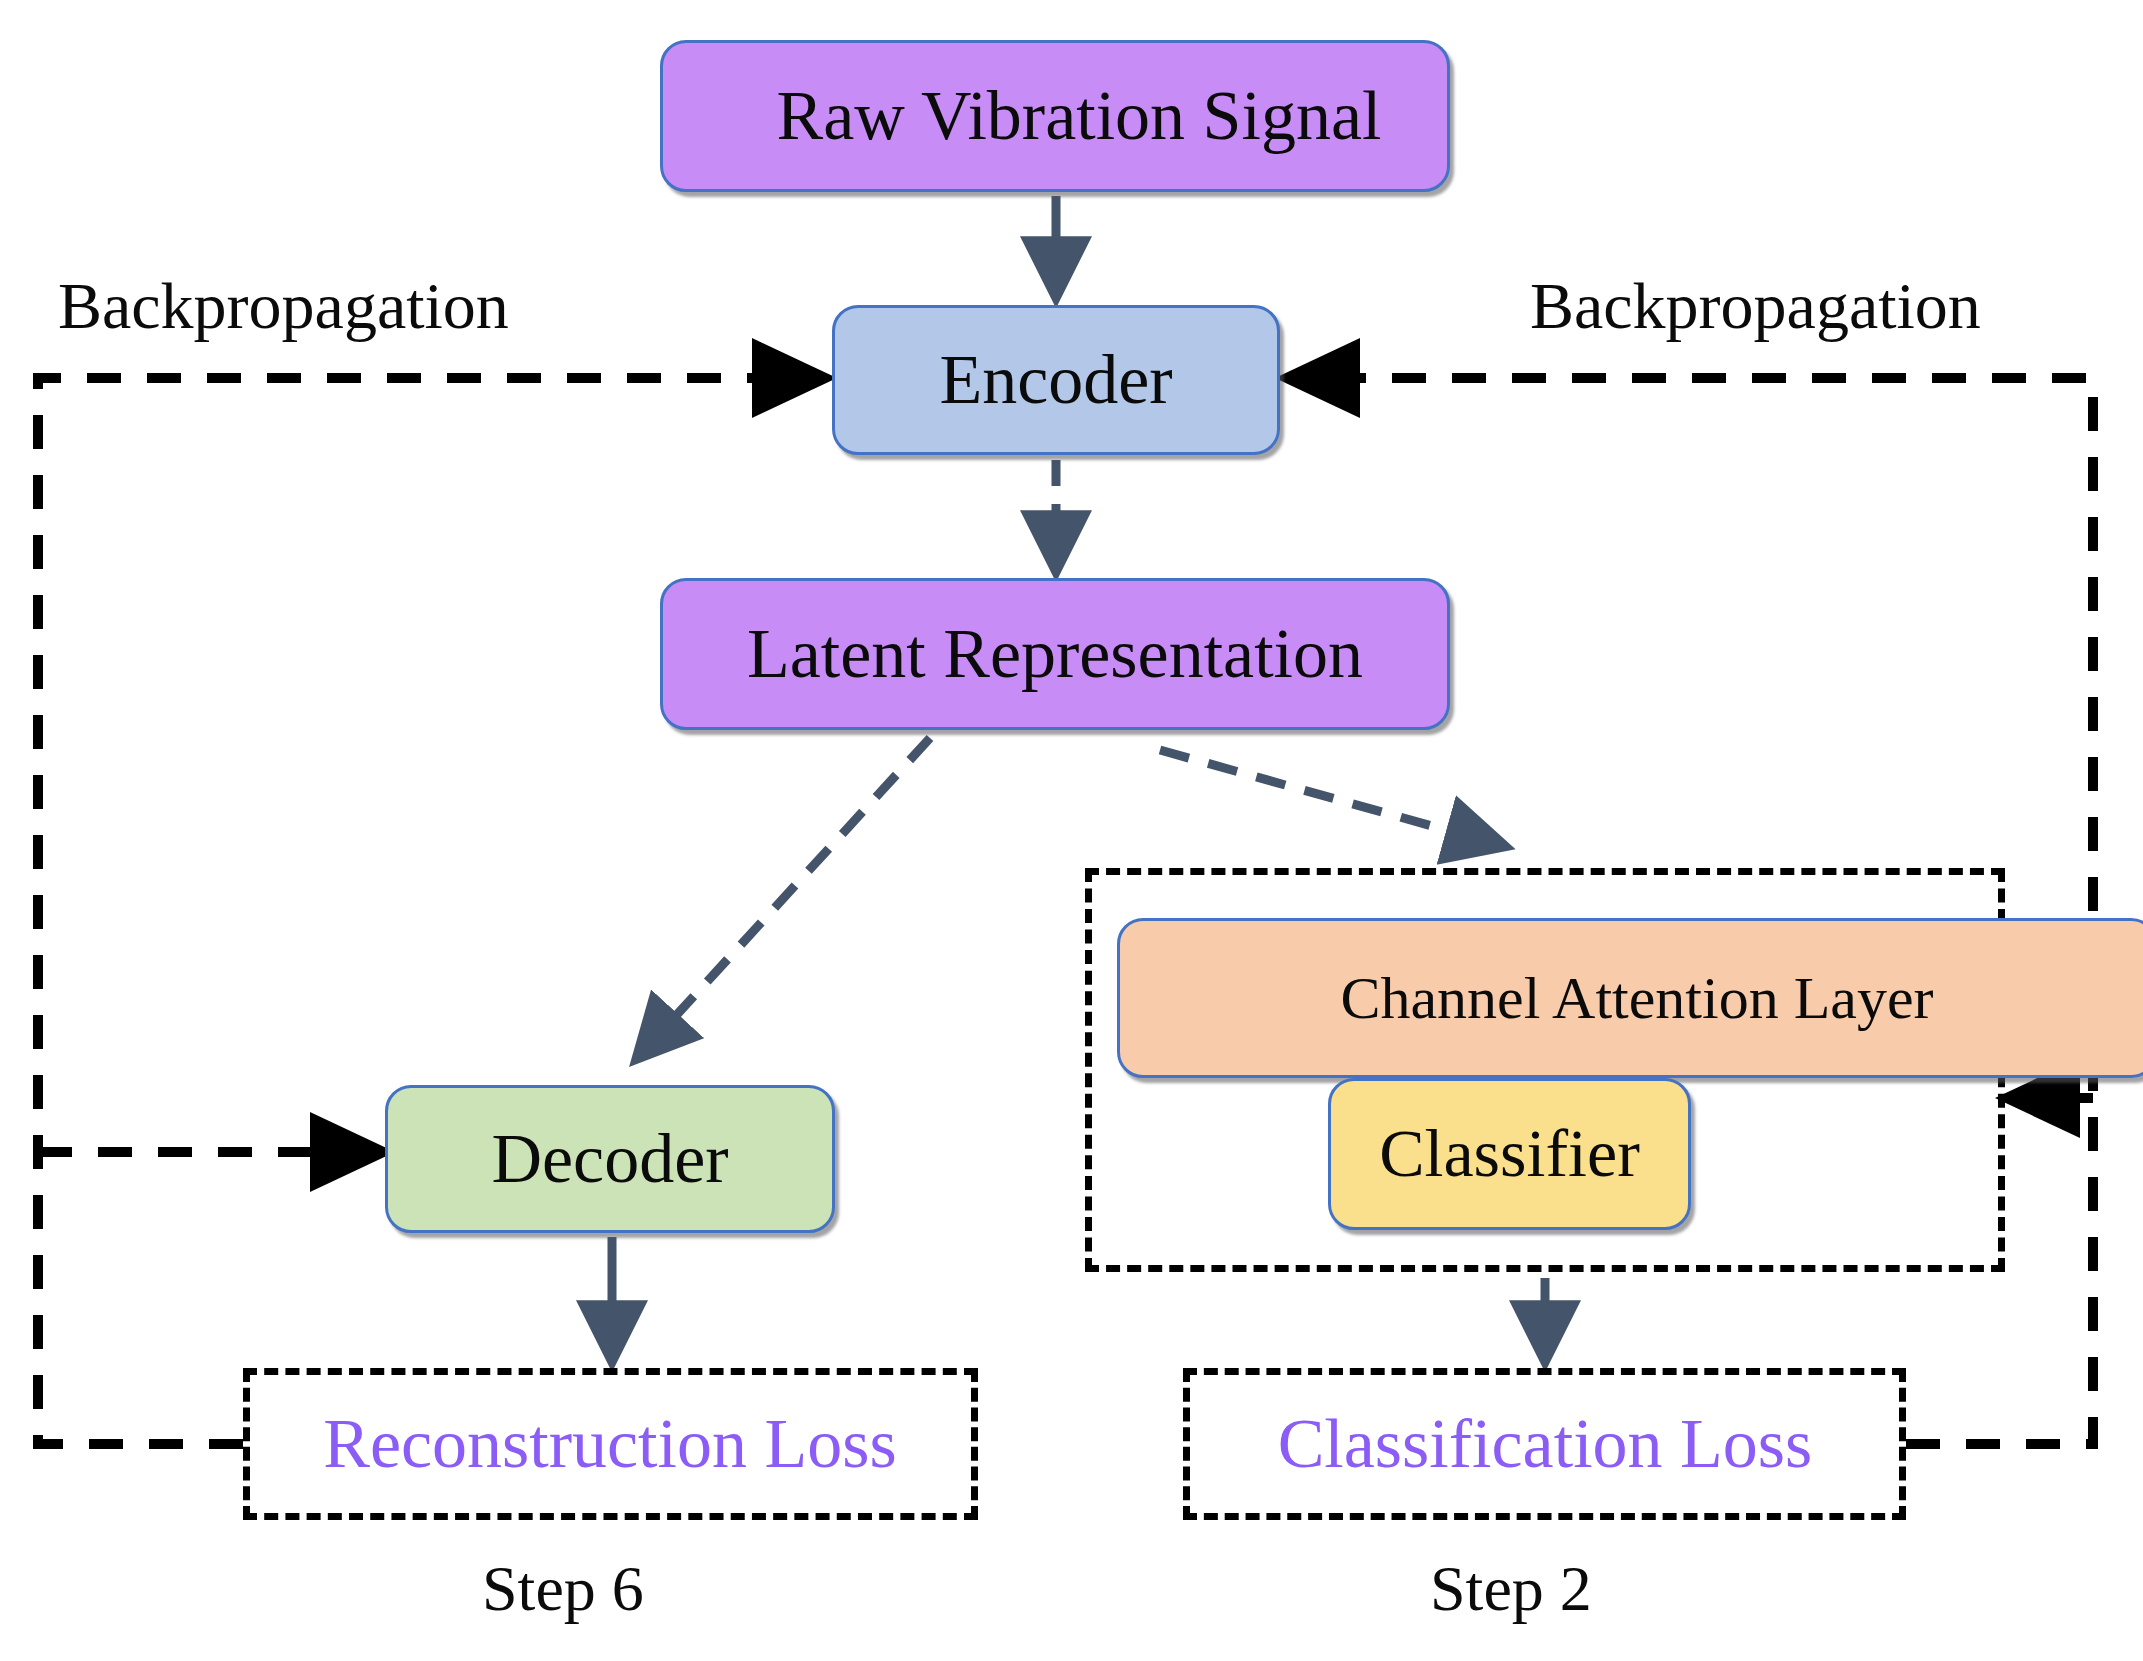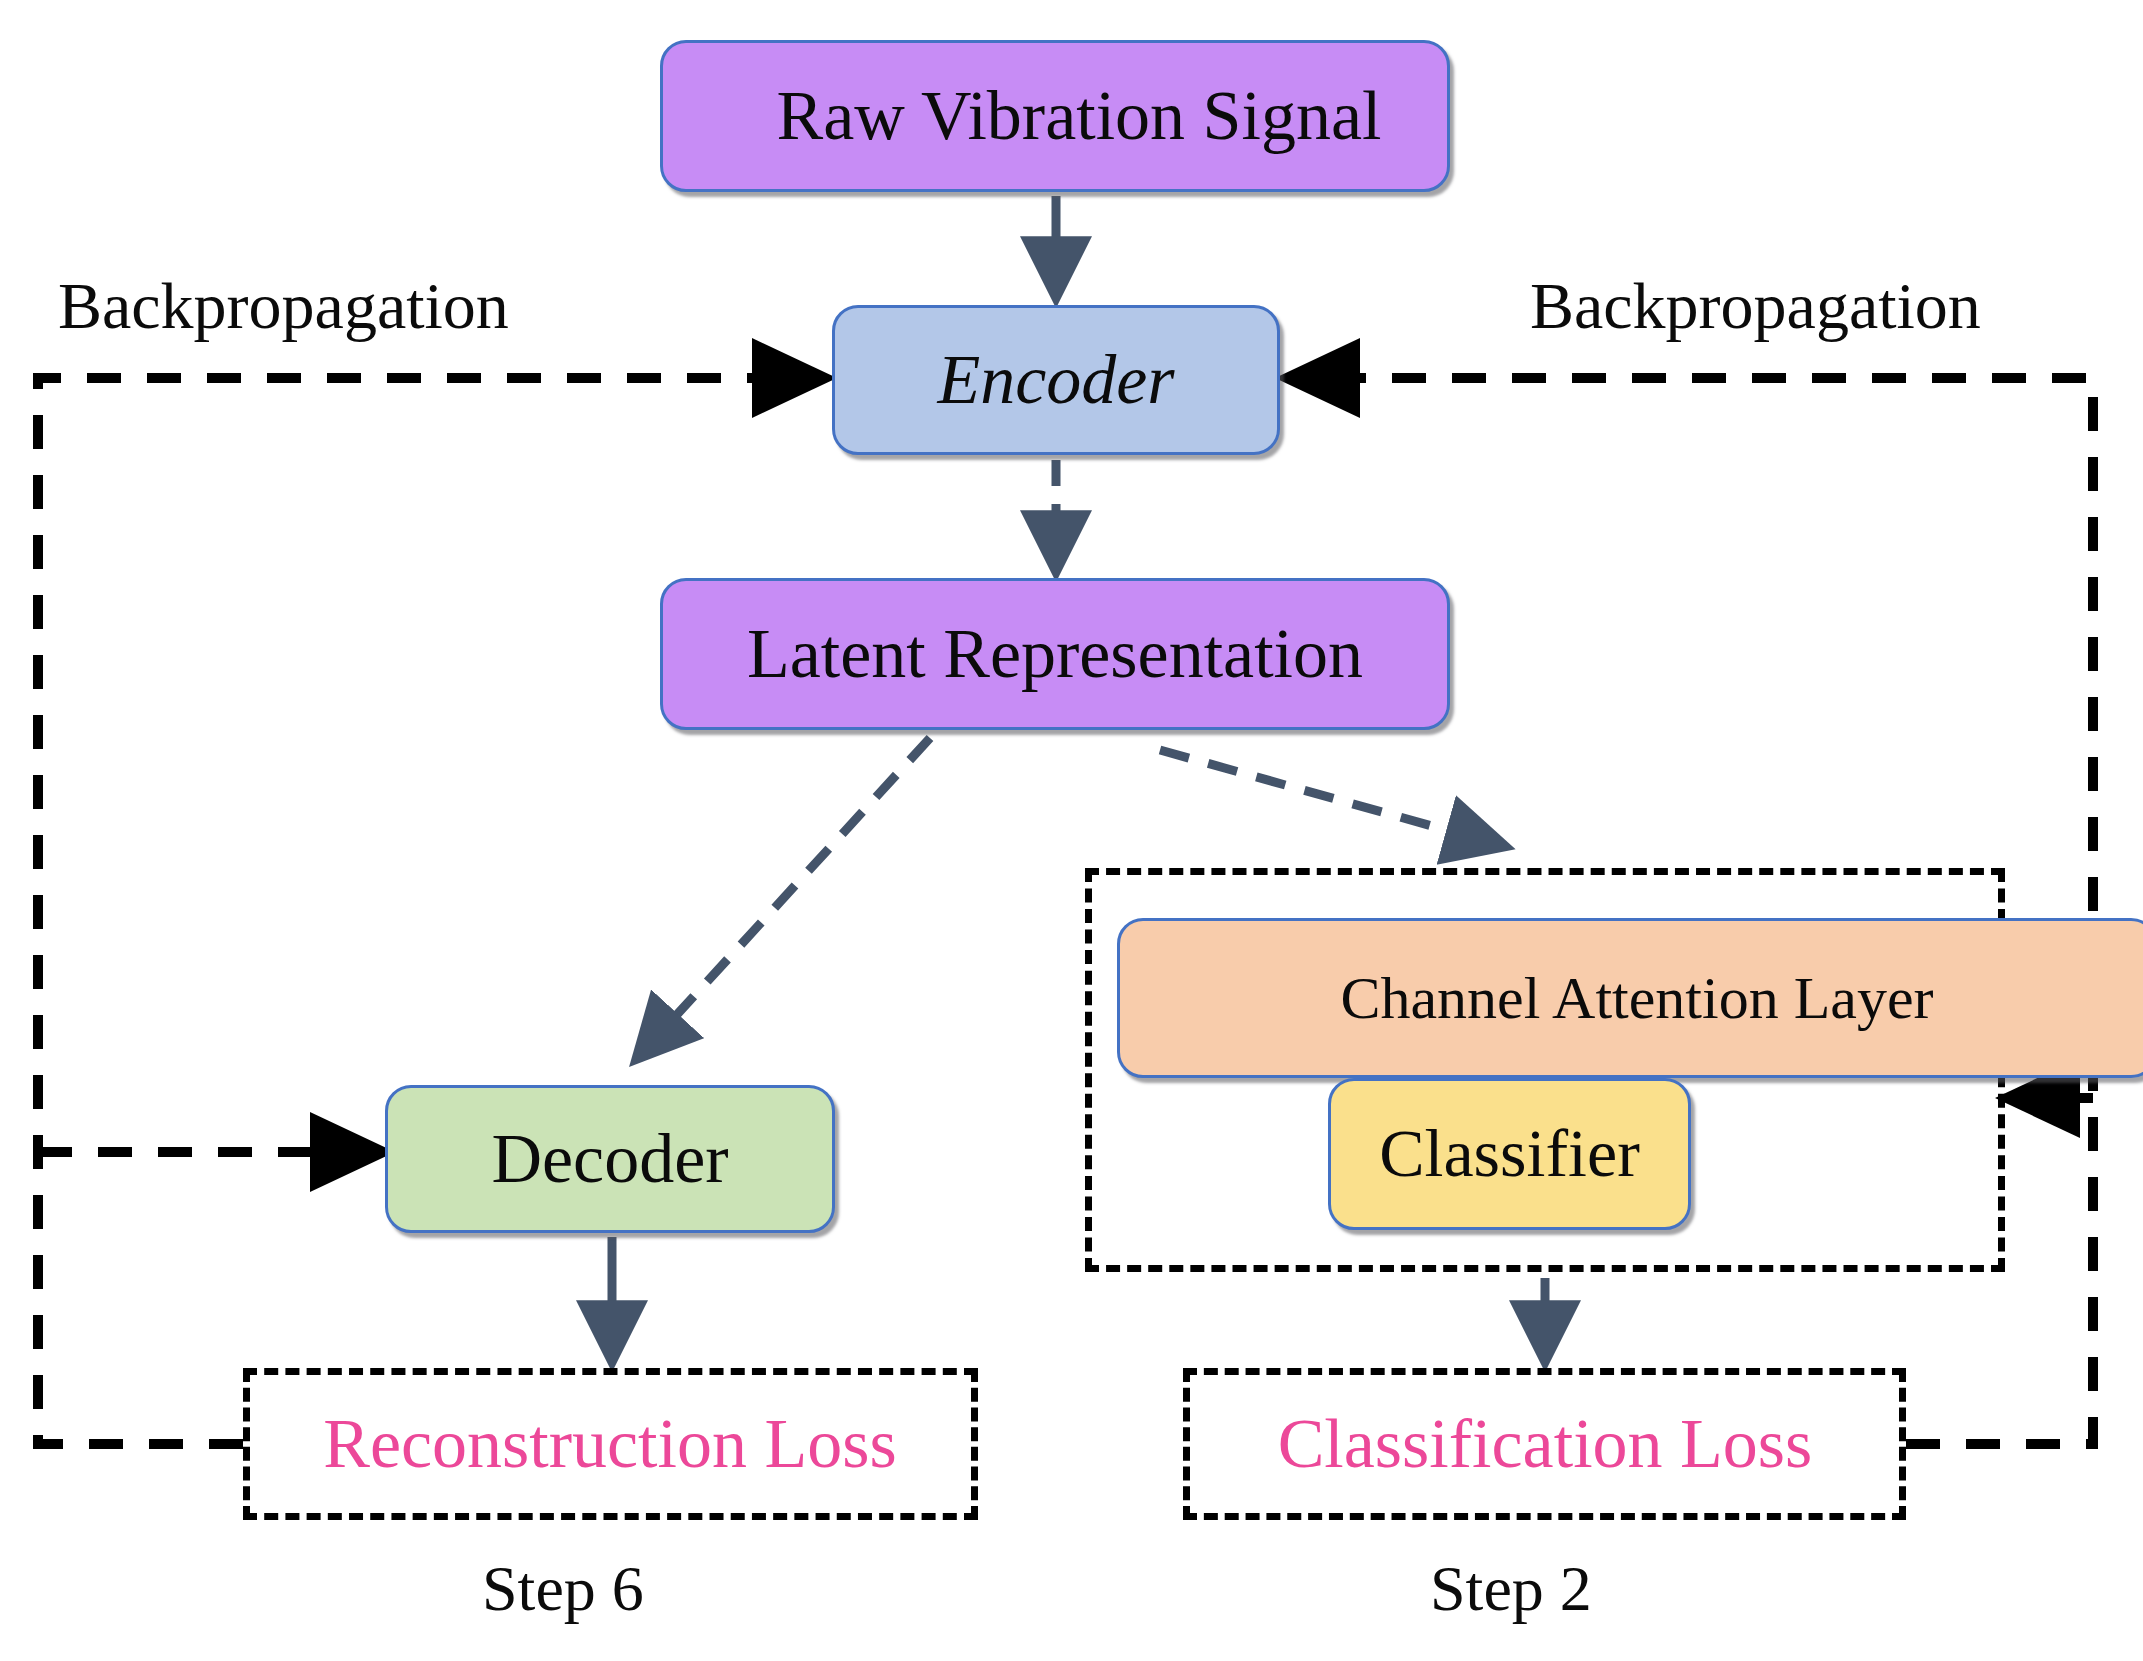--- a/index.html
+++ b/index.html
@@ -32,21 +32,21 @@
     color: #0b0b0b;
     line-height: 1.05;
     z-index: 3;
   }
   .rounded {
     border-radius: 26px;
     border: 3px solid #4472c4;
     box-shadow: 4px 5px 3px rgba(90,90,95,0.55);
   }
   .n-raw        { left: 660px;  top: 40px;   width: 790px;  height: 152px; background: #C78CF5; font-size: 70px; padding-left: 48px; }
-  .n-encoder    { left: 832px;  top: 305px;  width: 448px;  height: 150px; background: #B3C7E8; font-size: 70px; font-style: italic; }
+  .n-encoder    { left: 832px;  top: 305px;  width: 448px;  height: 150px; background: #B3C7E8; font-size: 70px; }
   .n-latent     { left: 660px;  top: 578px;  width: 790px;  height: 152px; background: #C78CF5; font-size: 70px; }
   .n-decoder    { left: 385px;  top: 1085px; width: 450px;  height: 148px; background: #CBE3B6; font-size: 70px; }
   .n-attention  { left: 1117px; top: 918px;  width: 1040px;  height: 160px; background: #F8CCAB; font-size: 60px; }
   .n-classifier { left: 1328px; top: 1078px; width: 363px;  height: 152px; background: #FAE08C; font-size: 68px; }
 
   .dashbox {
     position: absolute;
     box-sizing: border-box;
     border: 7px dashed #000000;
     background: transparent;
@@ -55,21 +55,21 @@
   .db-step2 { left: 1085px; top: 868px;  width: 920px;  height: 404px; }
   .db-recon { left: 243px;  top: 1368px; width: 735px;  height: 152px; }
   .db-class { left: 1183px; top: 1368px; width: 723px;  height: 152px; }
 
   .loss-label {
     position: absolute;
     display: flex;
     align-items: center;
     justify-content: center;
     font-size: 70px;
-    color: #ec4899;
+    color: #8b5cf6;
     z-index: 4;
     background: #ffffff;
     font-family: Liberation Serif, serif;
   }
   .ll-recon { left: 265px;  top: 1386px; width: 690px; height: 116px; }
   .ll-class { left: 1205px; top: 1386px; width: 680px; height: 116px; }
 
   .free-label {
     position: absolute;
     color: #0b0b0b;

